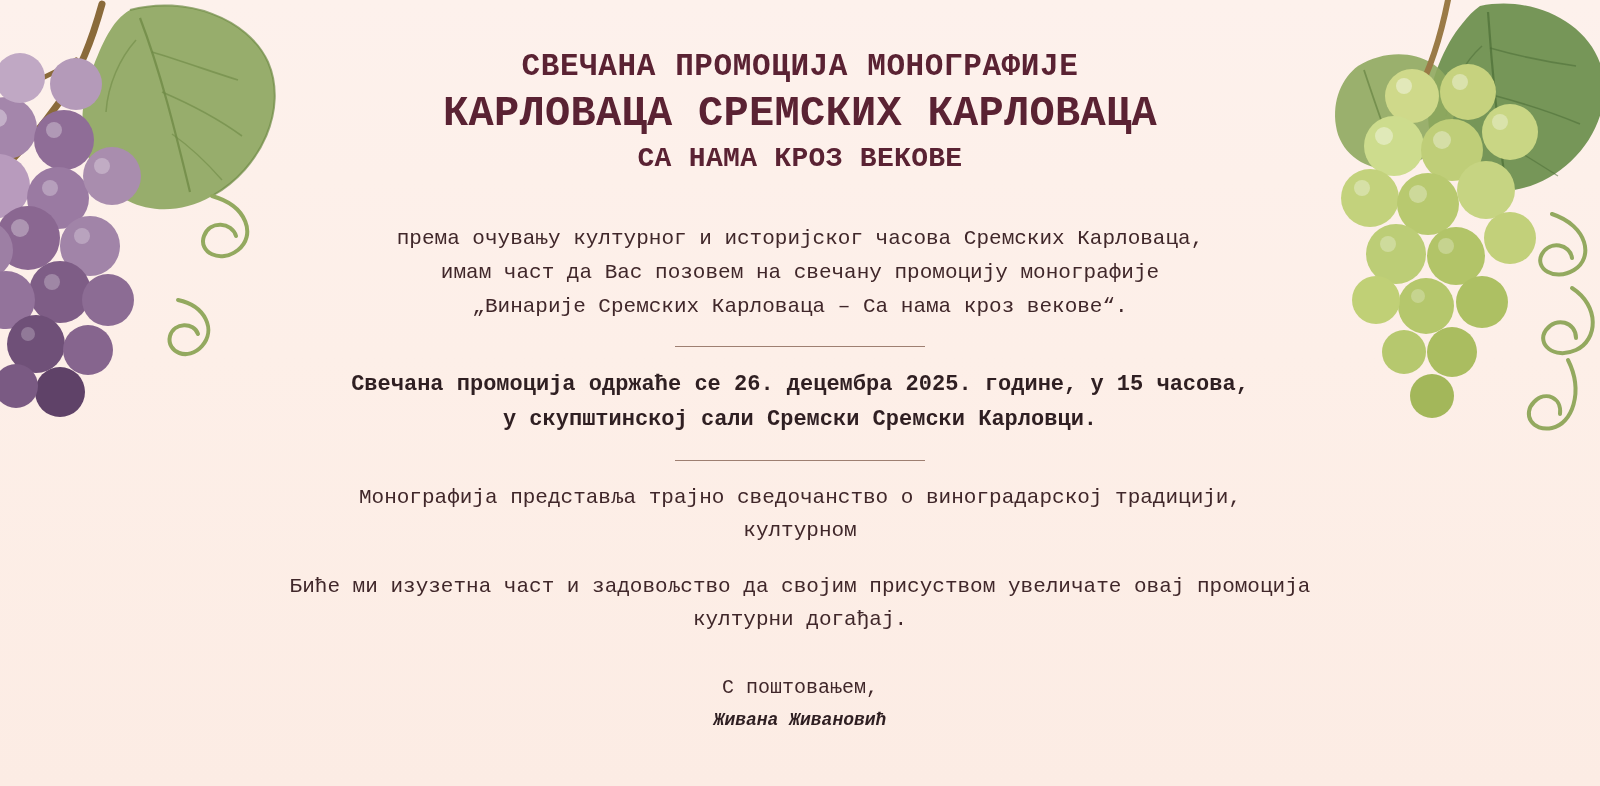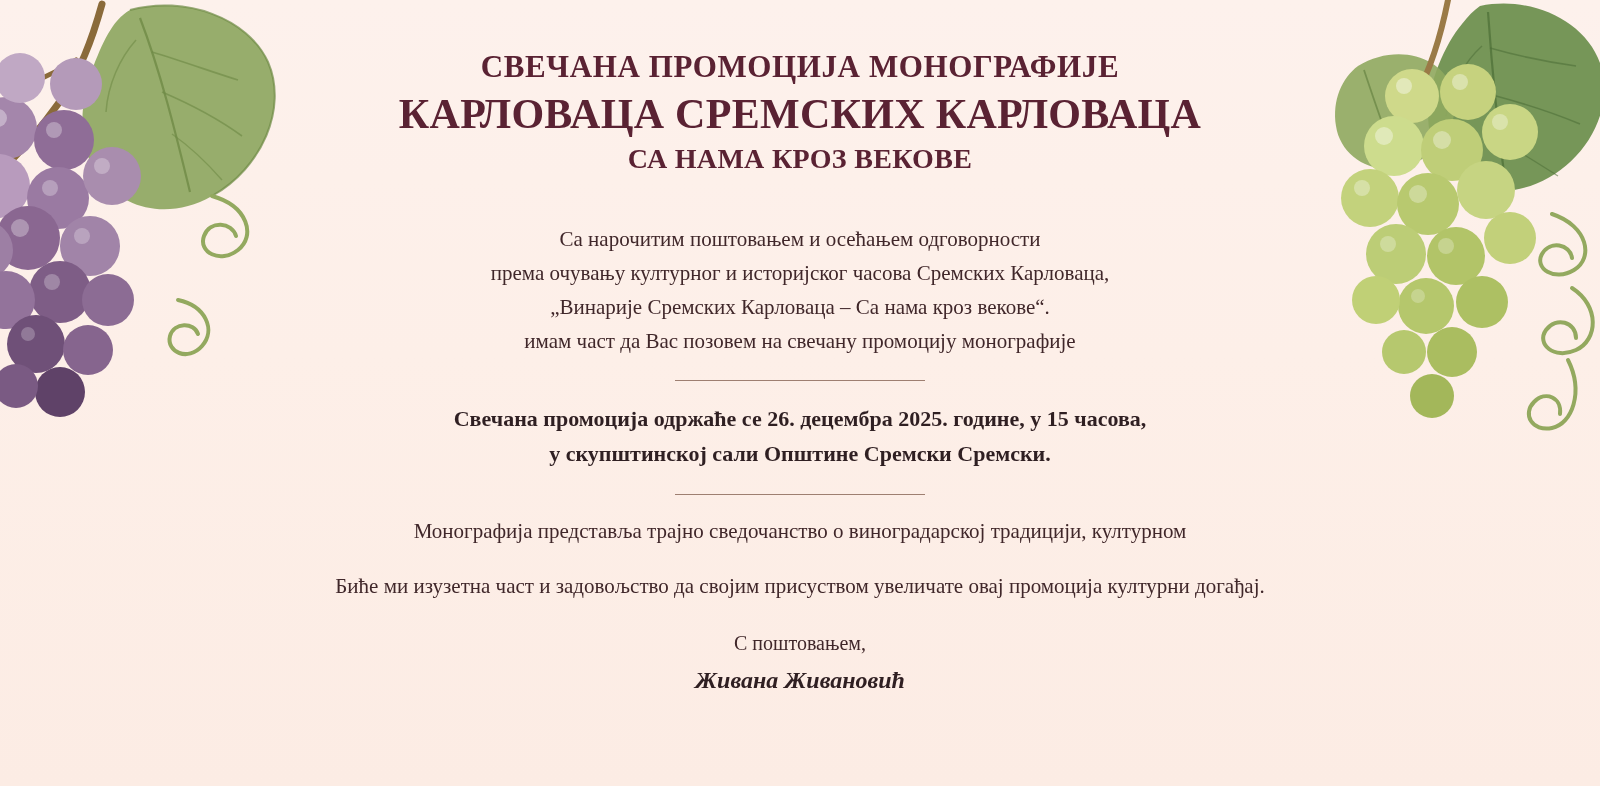--- a/index.html
+++ b/index.html
@@ -16,20 +16,21 @@
     position: relative;
   }
 
   
   .invitation {
     position: relative;
     width: 1600px;
     height: 786px;
     background: linear-gradient(180deg, #fdf1ec 0%, #fdefe8 45%, #fcece4 100%);
     overflow: hidden;
+    font-family: Liberation Mono, monospace;
   }
 
   .grape-art {
     position: absolute;
     top: 0;
     pointer-events: none;
   }
   .grape-art.left  { left: -20px;  width: 420px; height: 560px; }
   .grape-art.right { right: -10px; width: 430px; height: 560px; }
 
@@ -105,29 +106,29 @@
 
   .honor-text {
     font-size: 21px;
     line-height: 1.6;
     color: #40272a;
     width: 1100px;
     margin: 22px auto 0 auto;
   }
 
   .signature-block {
-    margin-top: 24px;
+    margin-top: 36px;
     line-height: 1.5;
   }
   .sig-regards {
     font-size: 20px;
     color: #40272a;
   }
   .sig-name {
-    font-size: 24px;
+    font-size: 18px;
     font-weight: bold;
     font-style: italic;
     color: #2f1f22;
     margin-top: 4px;
   }
 </style>
 </head>
 <body>
 
 <div class="invitation">
@@ -236,31 +237,30 @@
 
   <div class="content">
 
     <div class="title-block">
       <div class="title-line-1">СВЕЧАНА ПРОМОЦИЈА МОНОГРАФИЈЕ</div>
       <div class="title-line-2">КАРЛОВАЦА СРЕМСКИХ КАРЛОВАЦА</div>
       <div class="title-line-3">СА НАМА КРОЗ ВЕКОВЕ</div>
     </div>
 
     <div class="intro">
-      <div>Са нарочитим поштовањем и осећањем одговорности</div>
       <div>према очувању културног и историјског часова Сремских Карловаца,</div>
+      <div>имам част да Вас позовем на свечану промоцију монографије</div>
       <div>„Винарије Сремских Карловаца – Са нама кроз векове“.</div>
-      <div>имам част да Вас позовем на свечану промоцију монографије</div>
     </div>
 
     <div class="rule"></div>
 
     <div class="highlight">
       <div>Свечана промоција одржаће се 26. децембра 2025. године, у 15 часова,</div>
-      <div>у скупштинској сали Општине Сремски Сремски.</div>
+      <div>у скупштинској сали Сремски Сремски Карловци.</div>
     </div>
 
     <div class="rule"></div>
 
     <div class="body-text">
       <div>Монографија представља трајно сведочанство о виноградарској традицији, културном</div>
     </div>
 
     <div class="honor-text">Биће ми изузетна част и задовољство да својим присуством увеличате овај промоција културни догађај.</div>
 

